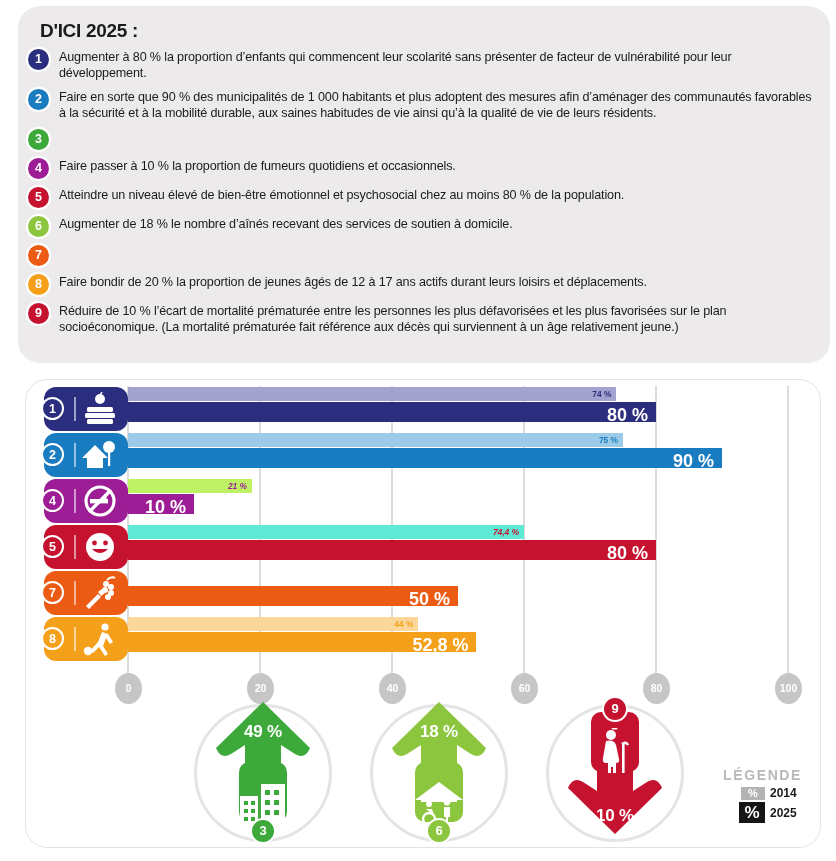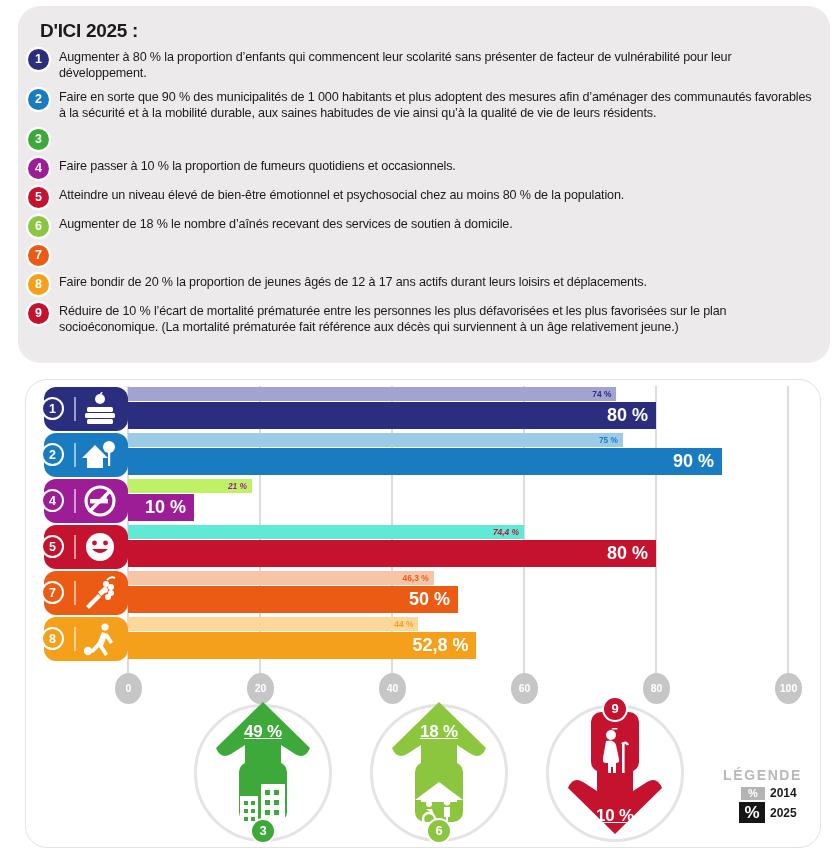--- a/index.html
+++ b/index.html
@@ -144,21 +144,21 @@
   .bar-2016 .lbl {
     position: absolute;
     right: 5px; top: 1px;
     font-size: 8.4px;
     font-weight: bold;
     line-height: 12px;
     white-space: nowrap;
   }
   .bar-2025 {
     position: absolute;
-    height: 27px;
+    height: 20px;
     top: 16px;
     left: 102px;
   }
   .bar-2025 .lbl {
     position: absolute;
     right: 8px; top: 2px;
     font-size: 18px;
     font-weight: bold;
     color: #ffffff;
     line-height: 23px;
@@ -214,21 +214,20 @@
   }
   .arrow-svg svg { width: 100%; height: 100%; display: block; }
   .arrow-pct {
     position: absolute;
     width: 146px;
     text-align: center;
     font-size: 17px;
     font-weight: bold;
     color: #ffffff;
     letter-spacing: -0.2px;
-    text-decoration: underline;
   }
   .arrow-num {
     position: absolute;
     width: 26px; height: 26px;
     left: 60px;
     border-radius: 50%;
     border: 2.5px solid #ffffff;
     color: #ffffff;
     font-size: 13px;
     font-weight: bold;
@@ -404,23 +403,20 @@
                 <svg viewBox="0 0 36 34">
                   <circle cx="18" cy="17" r="14" fill="#fff"></circle>
                   <circle cx="12.5" cy="13" r="2.4" fill="#c4122f"></circle>
                   <circle cx="23.5" cy="13" r="2.4" fill="#c4122f"></circle>
                   <path d="M10 19 Q18 27 26 19 Z" fill="#c4122f"></path>
                 </svg>
               </div>
             </div>
           </div>
           <div class="bar-group">
-            <div class="bar-2016" style="width: 305.58px; background: rgb(248, 196, 168);">
-              <span class="lbl" style="color: rgb(236, 91, 20);">46,3 %</span>
-            </div>
             <div class="bar-2025" style="width: 330px; background: rgb(236, 91, 20);">
               <span class="lbl">50 %</span>
             </div>
             <div class="icon-pill" style="background: rgb(236, 91, 20);">
               <div class="pill-num" style="background: rgb(236, 91, 20);">7</div>
               <div class="pill-sep"></div>
               <div class="pill-icon">
                 <svg viewBox="0 0 36 34">
                   <path d="M4 30 L16 18 L19 21 L7 33 Z" fill="#fff"></path>
                   <path d="M16 16 l4 -3 l3 4 l-4 3 z" fill="#fff"></path>

